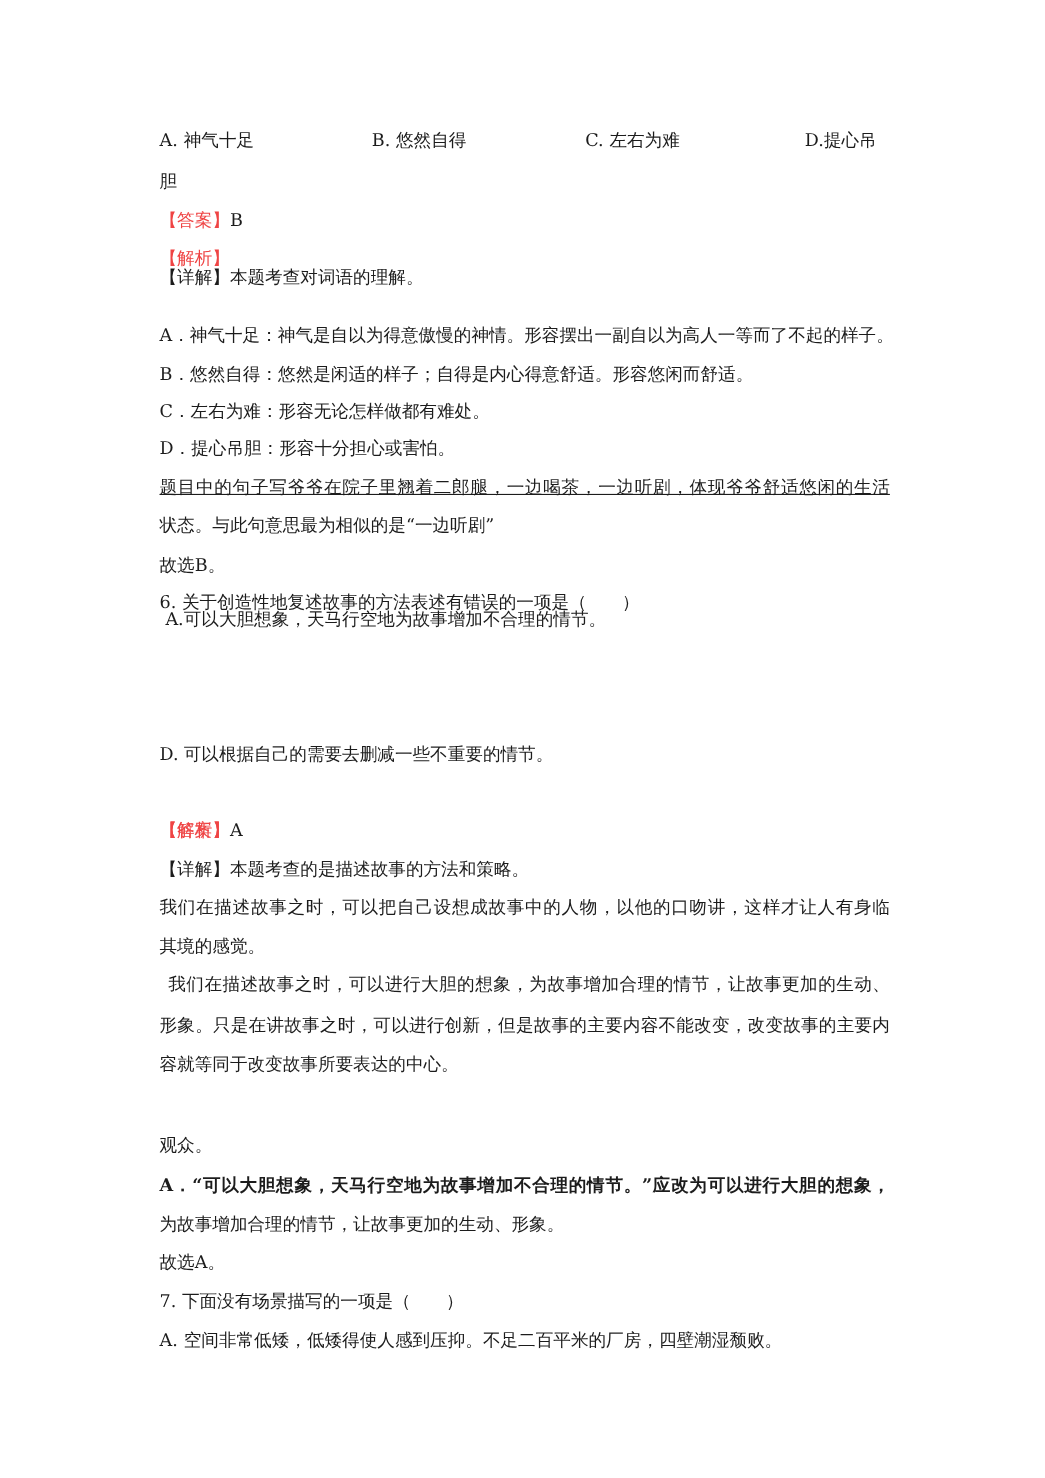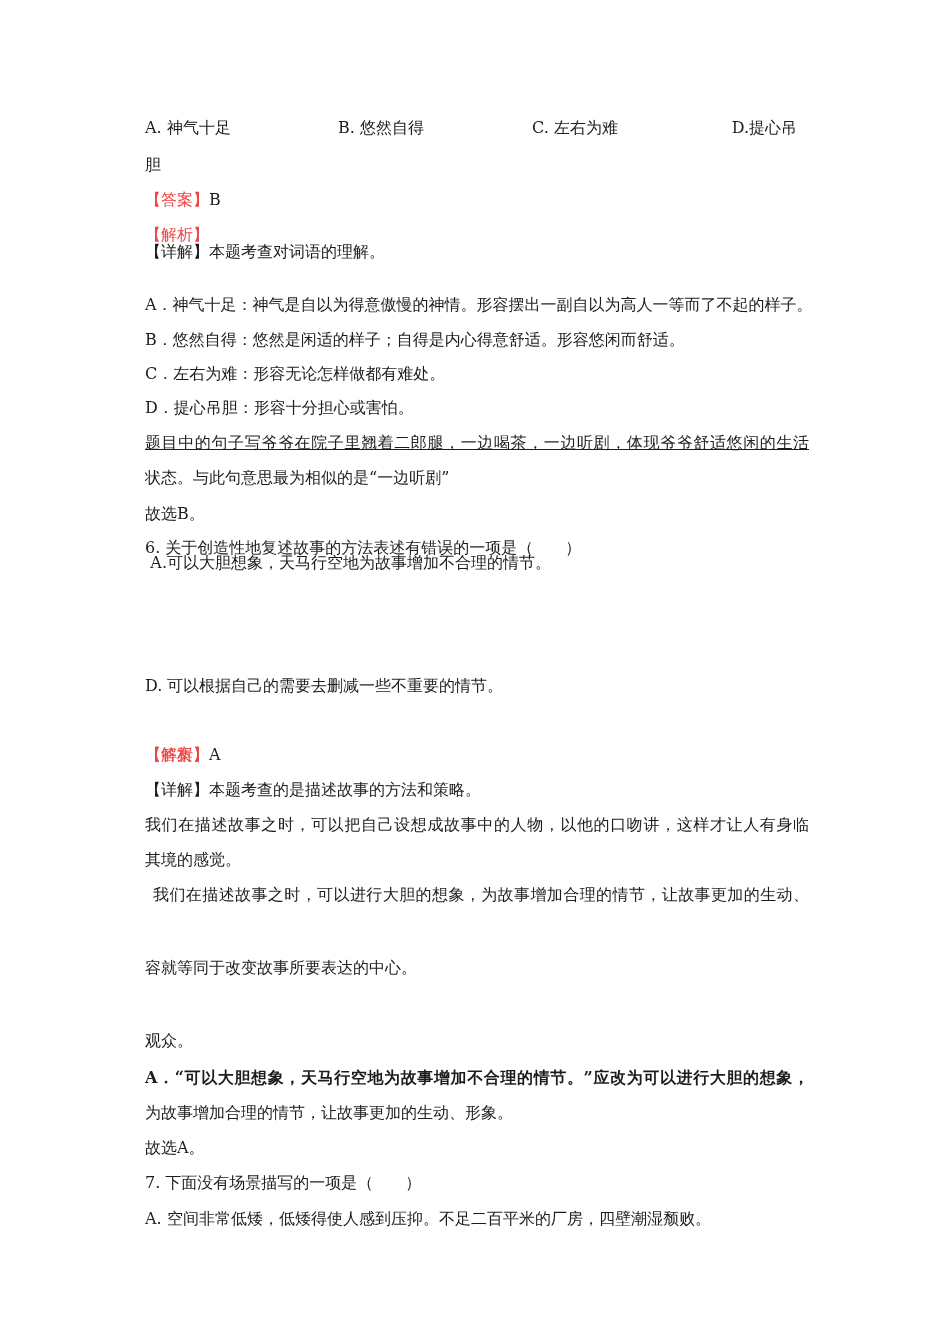--- a/index.html
+++ b/index.html
@@ -73,20 +73,21 @@
   </div>
   <div class="line" style="top:744px;">
     <span class="label">【解析】</span>
   </div>
   <div class="line" style="top:779px;">
     <span>【详解】</span><span>本题考查的是描述故事的方法和策略。</span>
   </div>
   <div class="line full" style="top:814px;">我们在描述故事之时，可以把自己设想成故事中的人物，以他的口吻讲，这样才让人有身临</div>
   <div class="line" style="top:849px;">其境的感觉。</div>
   <div class="line full indent" style="top:884px;">我们在描述故事之时，可以进行大胆的想象，为故事增加合理的情节，让故事更加的生动、</div>
+  <div class="line full" style="top:921px;">形象。只是在讲故事之时，可以进行创新，但是故事的主要内容不能改变，改变故事的主要内</div>
   <div class="line" style="top:957px;">容就等同于改变故事所要表达的中心。</div>
   <div class="line" style="top:1030px;">观众。</div>
   <div class="line full" style="top:1067px;font-weight:bold;">A．“可以大胆想象，天马行空地为故事增加不合理的情节。”应改为可以进行大胆的想象，</div>
   <div class="line" style="top:1102px;">为故事增加合理的情节，让故事更加的生动、形象。</div>
   <div class="line" style="top:1137px;">故选A。</div>
 
   <div class="line" style="top:1172px;">7. 下面没有场景描写的一项是（　　）</div>
   <div class="line" style="top:1208px;">
     <span class="letter-inline">A.</span><span>空间非常低矮，低矮得使人感到压抑。不足二百平米的厂房，四壁潮湿颓败。</span>
   </div>

